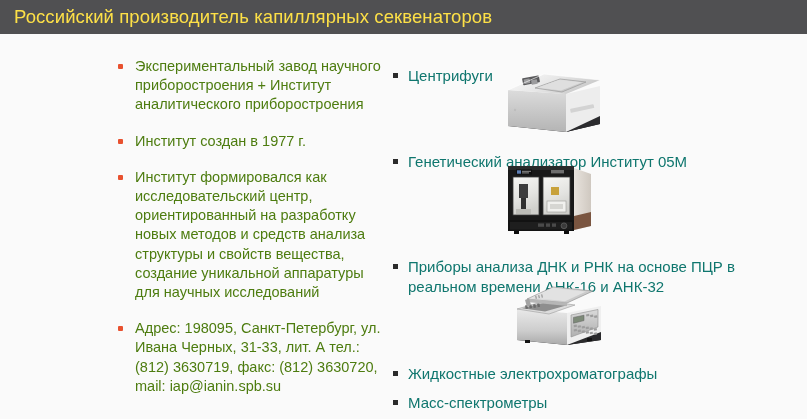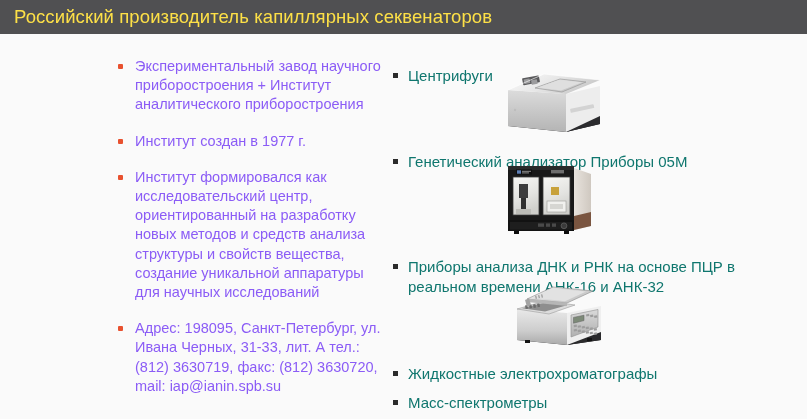--- a/index.html
+++ b/index.html
@@ -74,21 +74,21 @@
   .sq-marker {
     flex: 0 0 auto;
     width: 5px;
     height: 5px;
     background: #2b2b2b;
     margin-top: 7px;
     margin-right: 10px;
   }
 
   .l-text {
-    color: #8b5cf6;
+    color: #4d7c0f;
     font-size: 14.5px;
     line-height: 19.2px;
     white-space: pre-line;
   }
   .r-text {
     color: #0f766e;
     font-size: 15px;
     line-height: 19.5px;
     white-space: pre-line;
   }
@@ -153,21 +153,21 @@
       <div class="bullet-row">
         <span class="sq-marker"></span>
         <span class="r-text">Центрифуги</span>
       </div>
       <div class="gap-centrifuge"></div>
     </div>
 
     <div class="right-block">
       <div class="bullet-row">
         <span class="sq-marker"></span>
-        <span class="r-text">Генетический анализатор Приборы 05М</span>
+        <span class="r-text">Генетический анализатор Институт 05М</span>
       </div>
       <div class="gap-analyzer"></div>
     </div>
 
     <div class="right-block">
       <div class="bullet-row">
         <span class="sq-marker"></span>
         <span class="r-text">Приборы анализа ДНК и РНК на основе ПЦР в реальном времени АНК-16 и АНК-32</span>
       </div>
       <div class="gap-cycler"></div>

